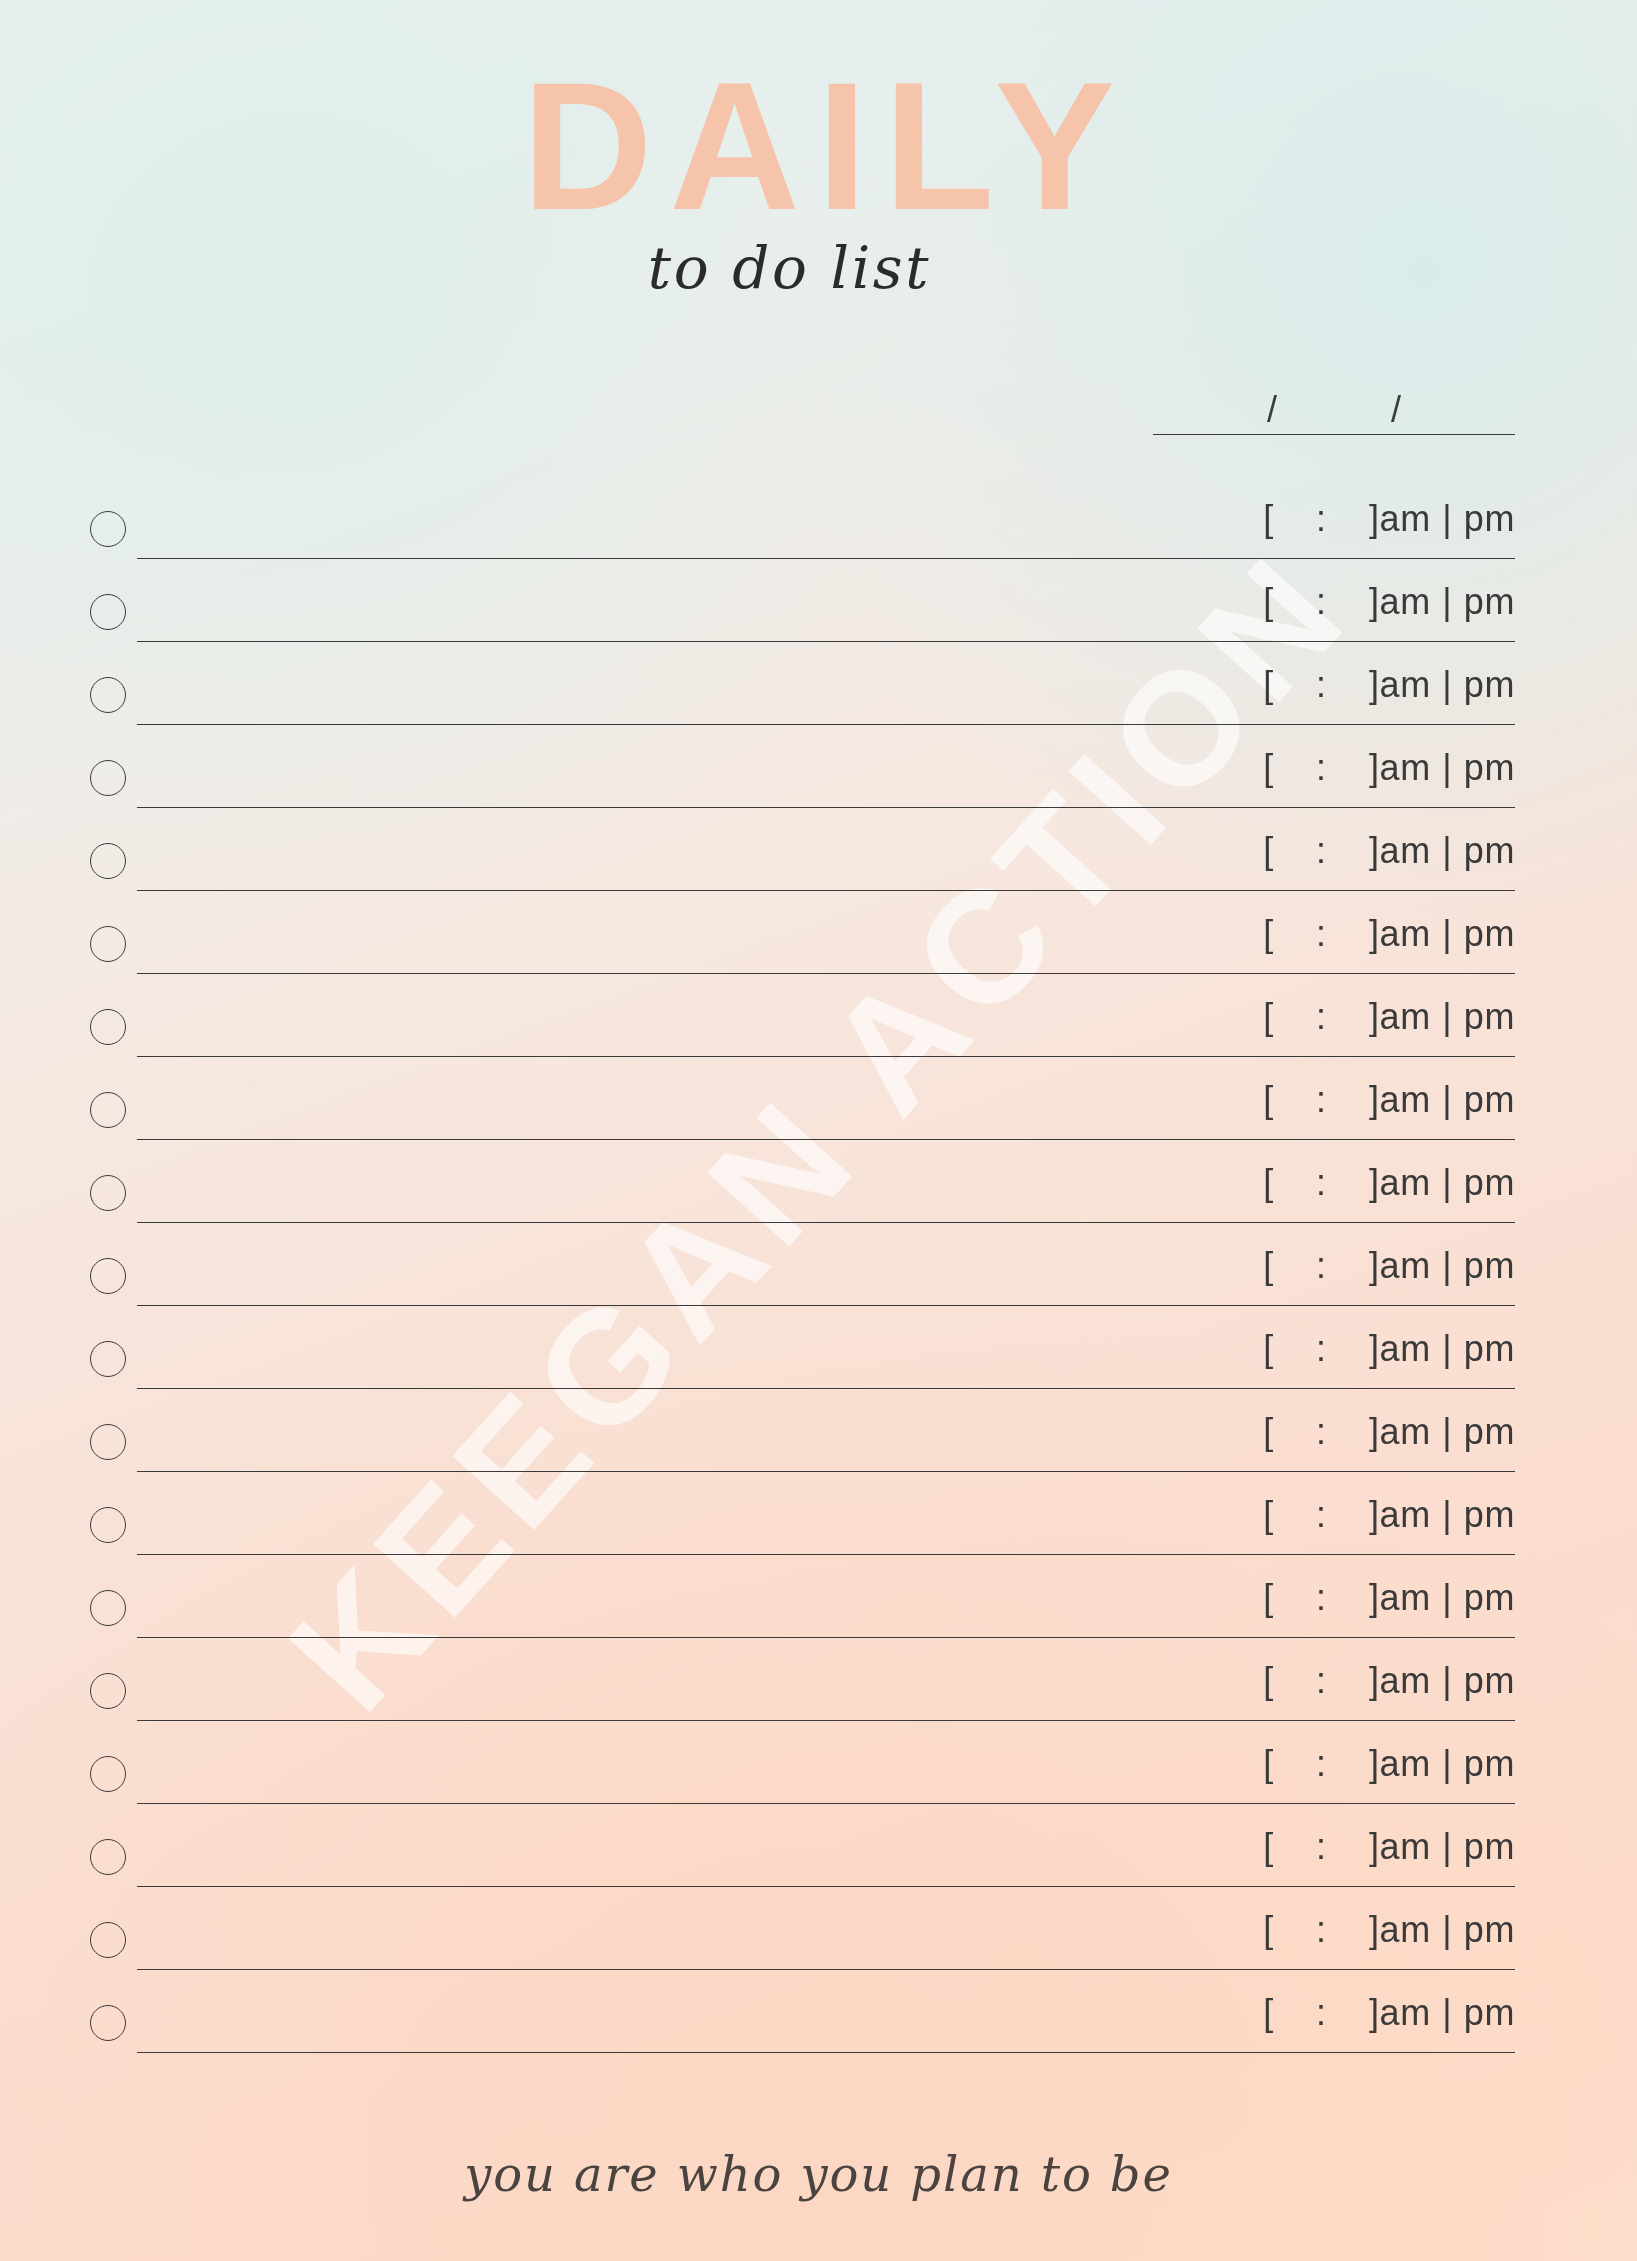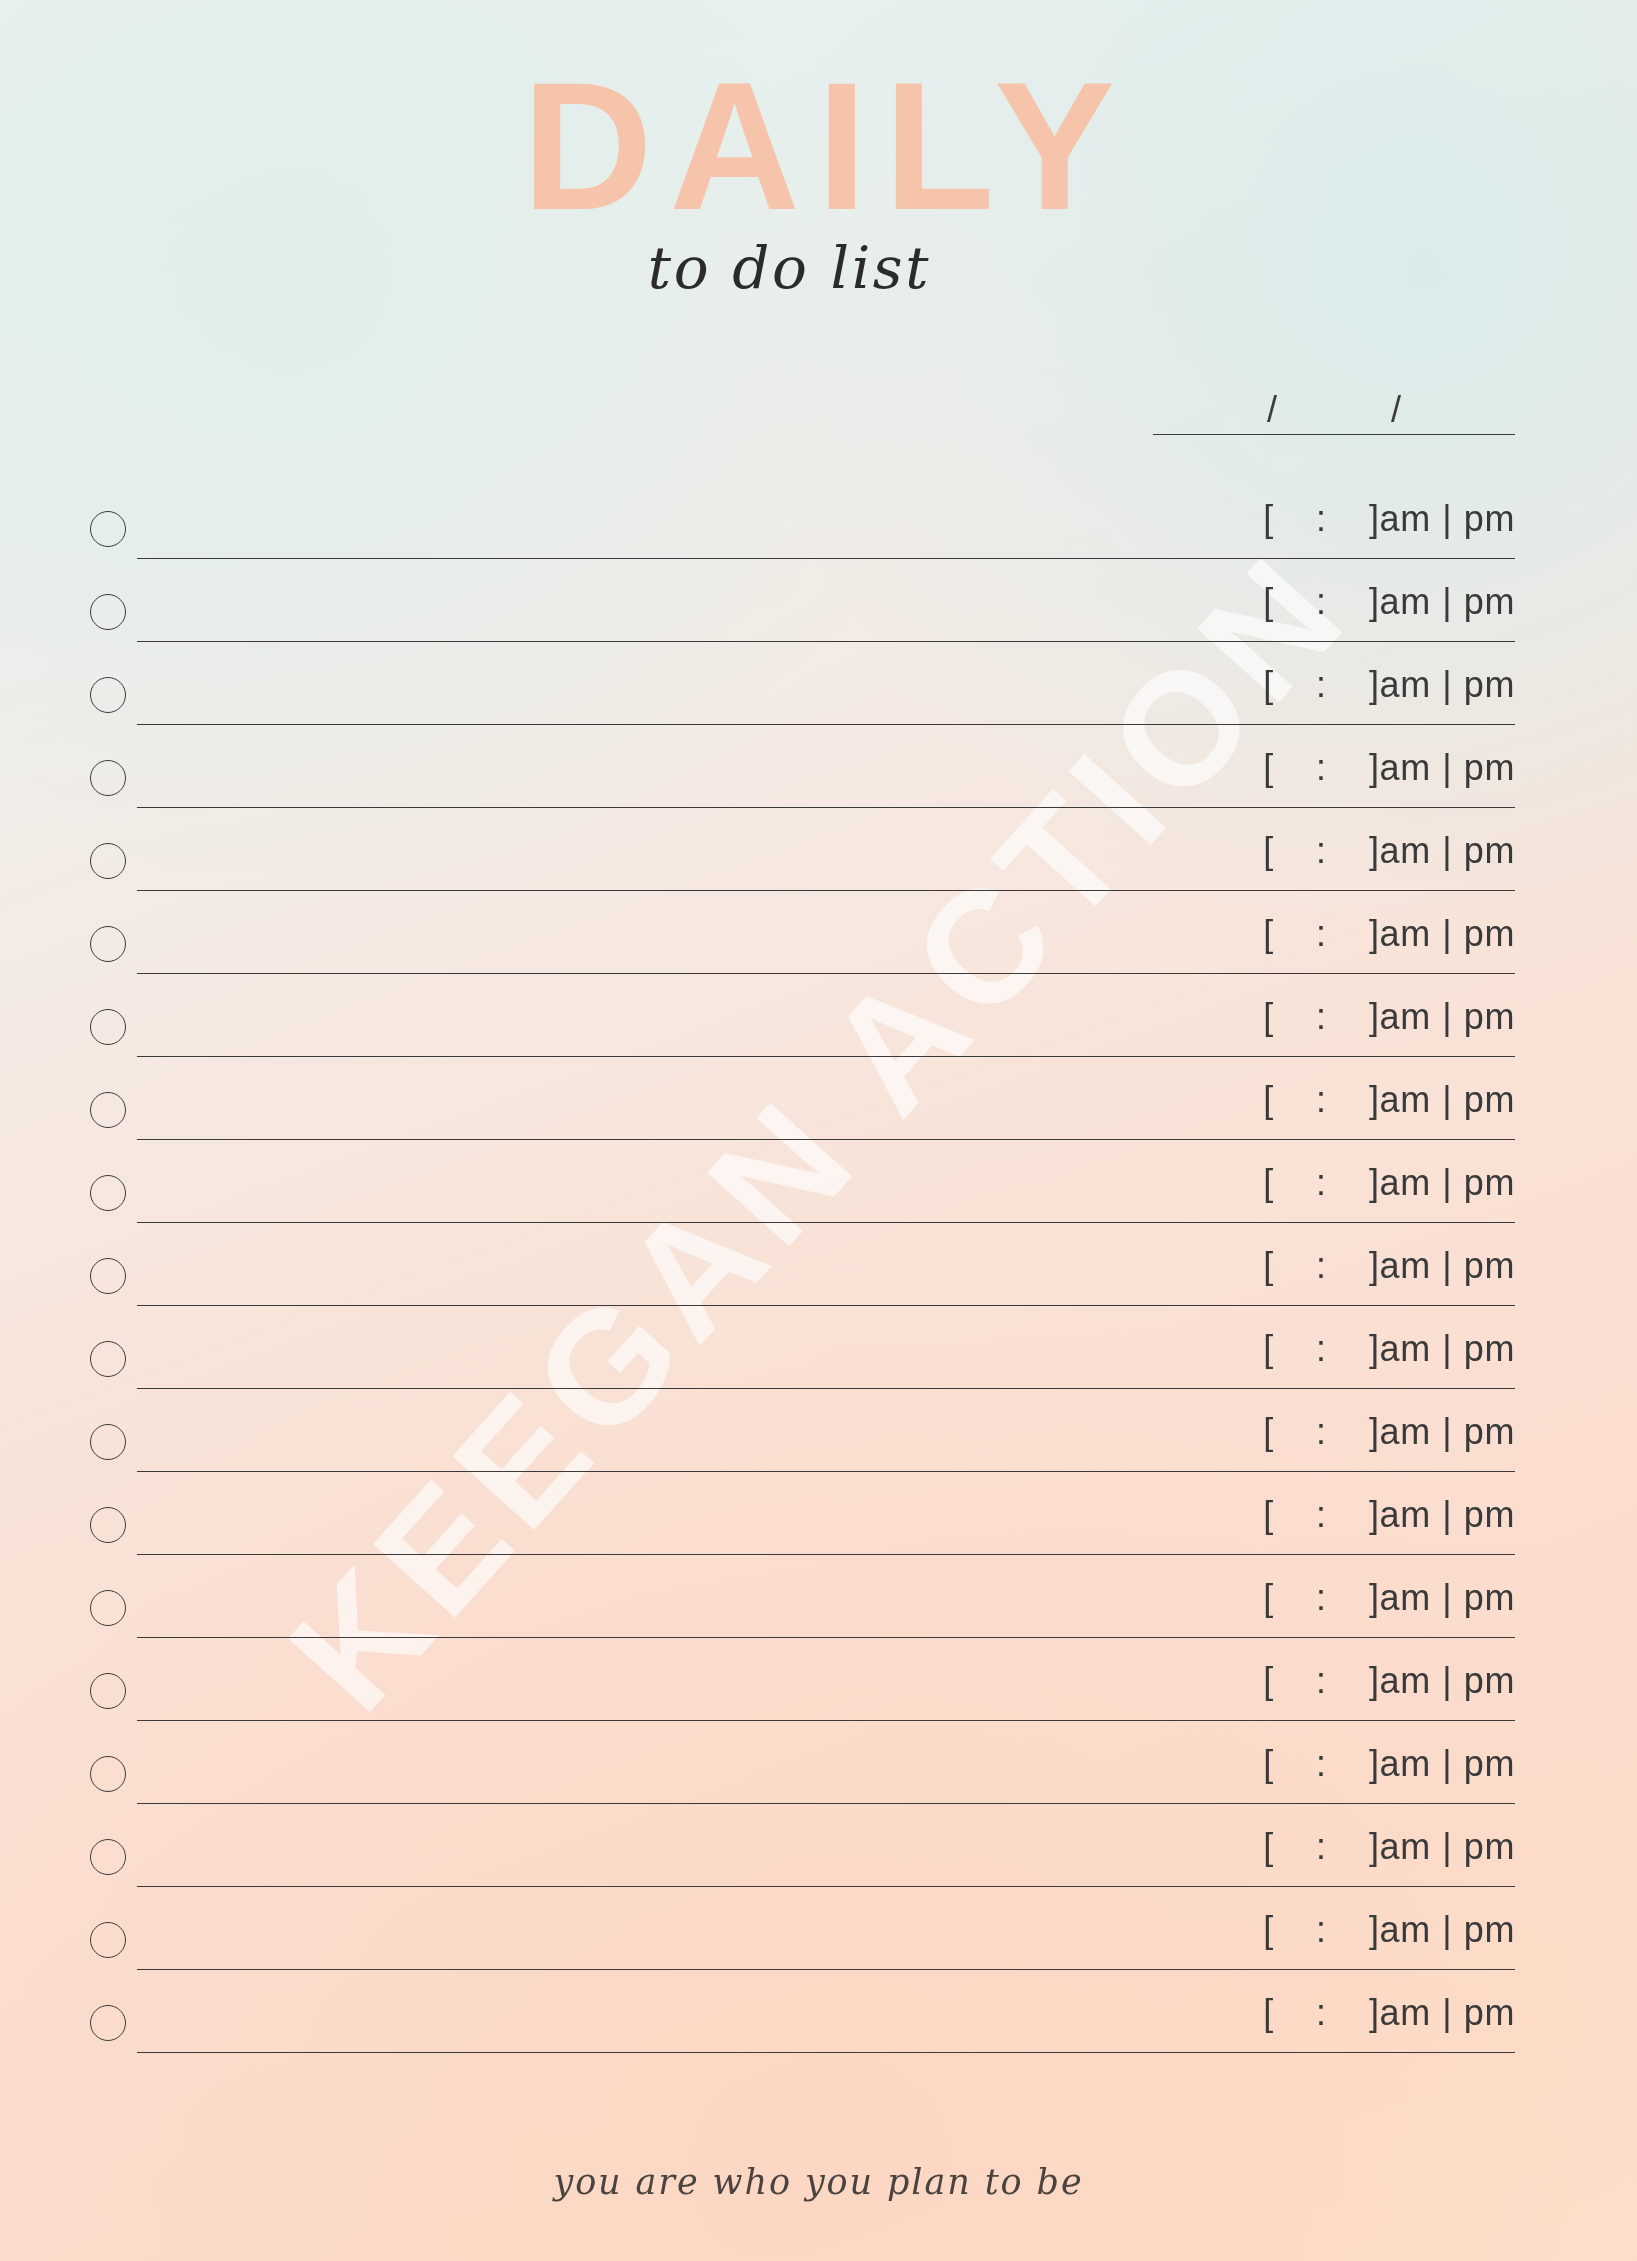--- a/index.html
+++ b/index.html
@@ -169,21 +169,21 @@
 
   
   .footer {
     position: absolute;
     left: 0;
     bottom: 59px;
     width: 100%;
     text-align: center;
     font-family: "DejaVu Serif", serif;
     font-style: italic;
-    font-size: 35px;
+    font-size: 48px;
     color: #4b4340;
     letter-spacing: 1.9px;
   }
 </style>
 </head>
 <body>
 
 <div class="page">
 
   <div class="tint-a"></div>

